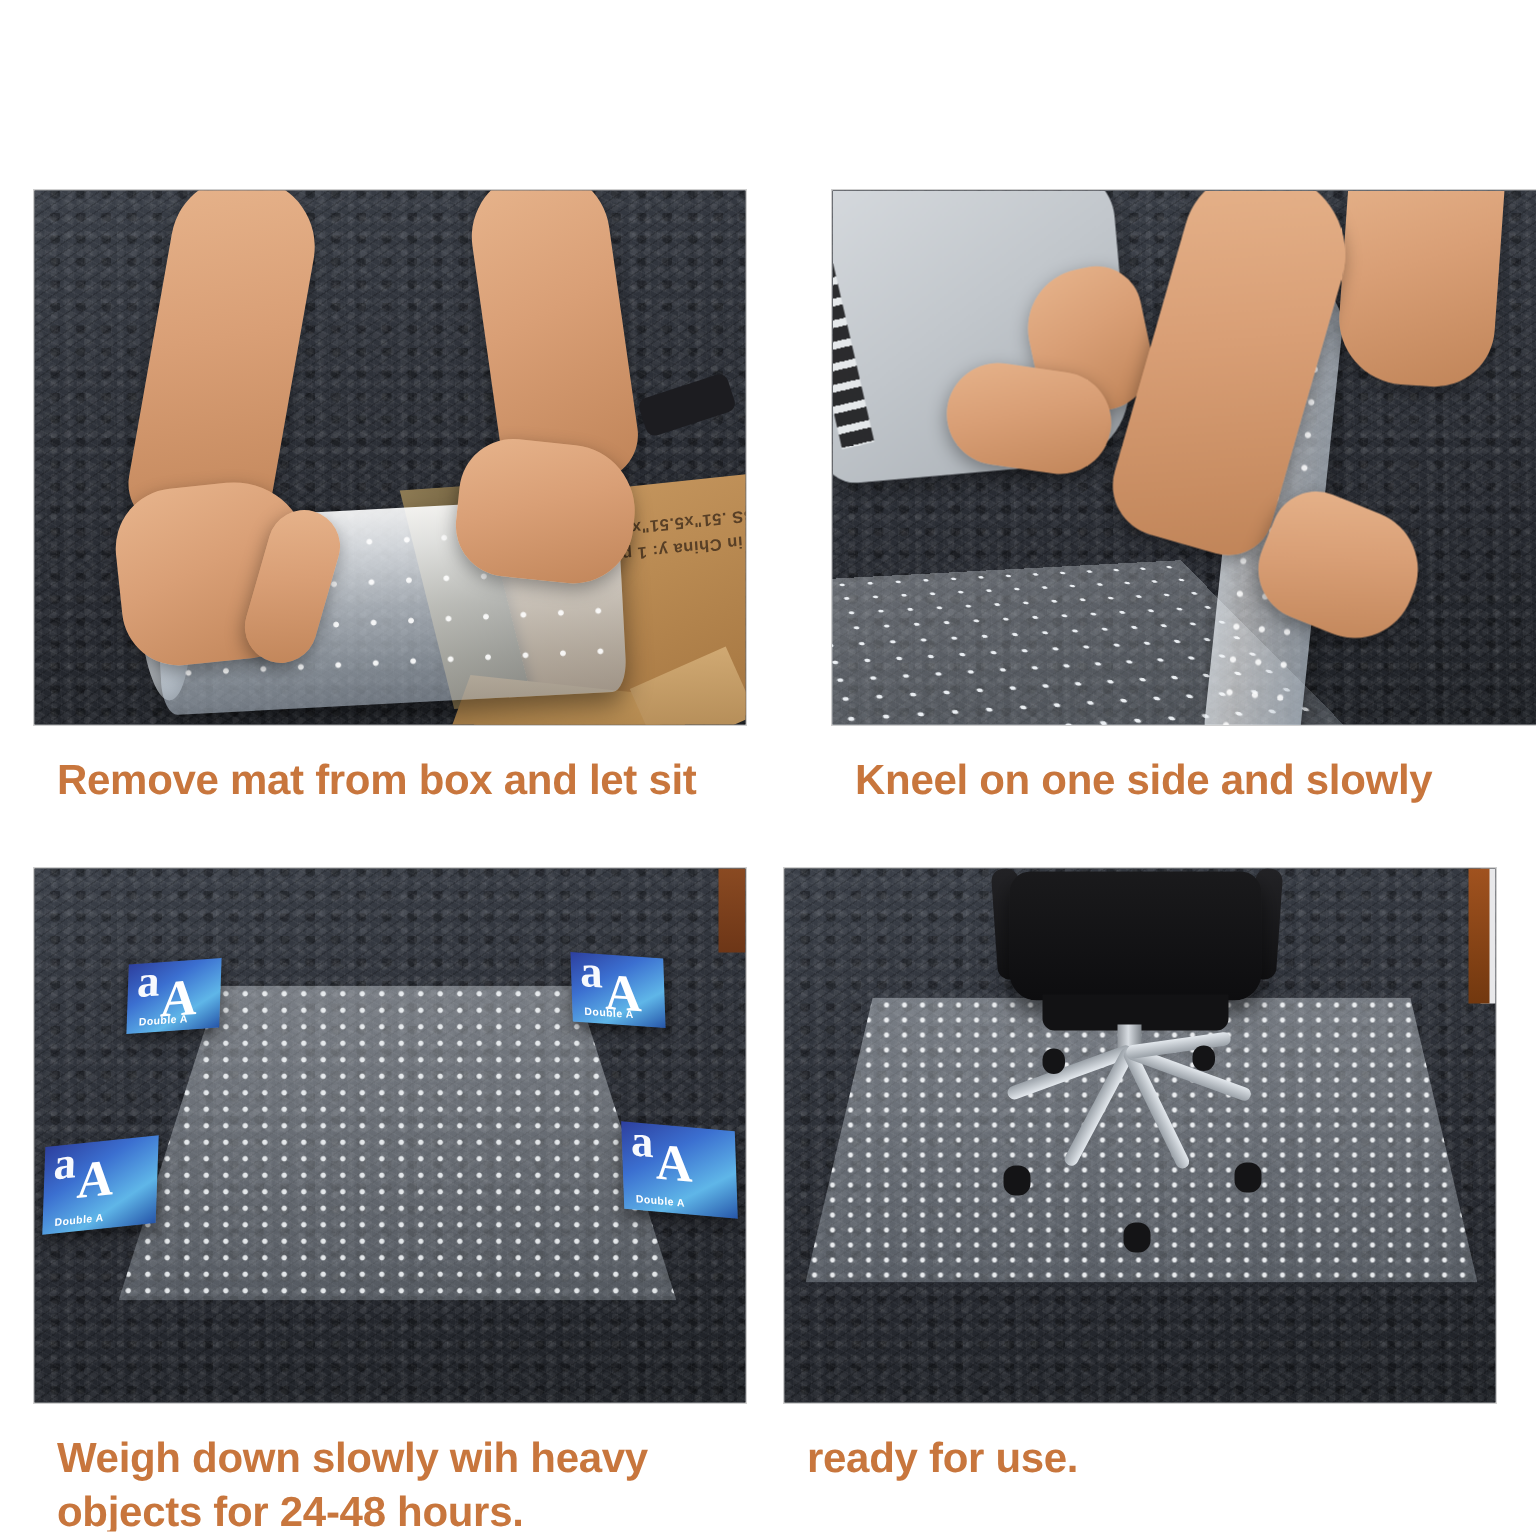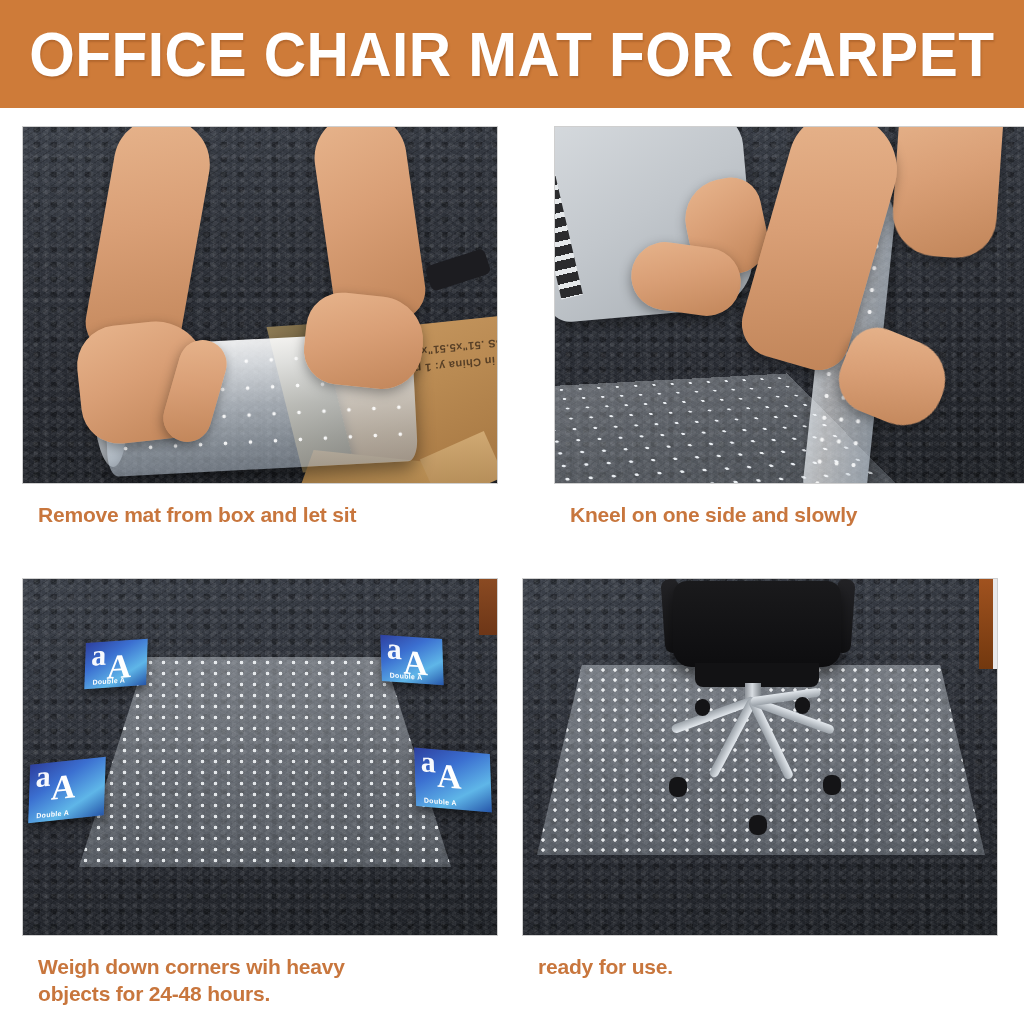--- a/index.html
+++ b/index.html
@@ -50,21 +50,21 @@
     overflow: hidden;
     border: 1px solid #cfcfcf;
     background: #2c3038;
   }
 
   .caption {
     margin-top: 18px;
     color: #c8763d;
     font-family: "Liberation Sans", sans-serif;
     font-weight: bold;
-    font-size: 21px;
+    font-size: 28px;
     line-height: 1.27;
     letter-spacing: -0.2px;
     padding-left: 16px;
     padding-right: 4px;
   }
 
   
   .carpet-dark {
     position: absolute; inset: 0;
     background:
@@ -300,23 +300,20 @@
     position: absolute; width: 18px; height: 20px; border-radius: 8px;
     background: #141416;
   }
 
 </style>
 </head>
 <body>
 
 <div class="page">
 
-  <div class="header">
-    <div class="header-title">OFFICE CHAIR MAT FOR CARPET</div>
-  </div>
 
   <div class="grid">
 
     <div class="cell cell-tl">
       <div class="photo">
         <div class="carpet-dark"></div>
         <div class="carpet-noise"></div>
 
         <div class="p1-box">
           <div class="p1-box-text">de in China
@@ -388,21 +385,21 @@
           <span class="a-glyph2">A</span>
           <span class="ream-label">Double A</span>
         </div>
         <div class="ream ream-4">
           <span class="a-glyph">a</span>
           <span class="a-glyph2">A</span>
           <span class="ream-label">Double A</span>
         </div>
       </div>
       <div class="caption">
-        <div>Weigh down corners wih heavy</div>
+        <div>Weigh down slowly wih heavy</div>
         <div>objects for 24-48 hours.</div>
       </div>
     </div>
 
     <div class="cell cell-br">
       <div class="photo">
         <div class="carpet-dark"></div>
         <div class="carpet-noise"></div>
         <div class="p4-wall"></div>
         <div class="p4-wood"></div>

